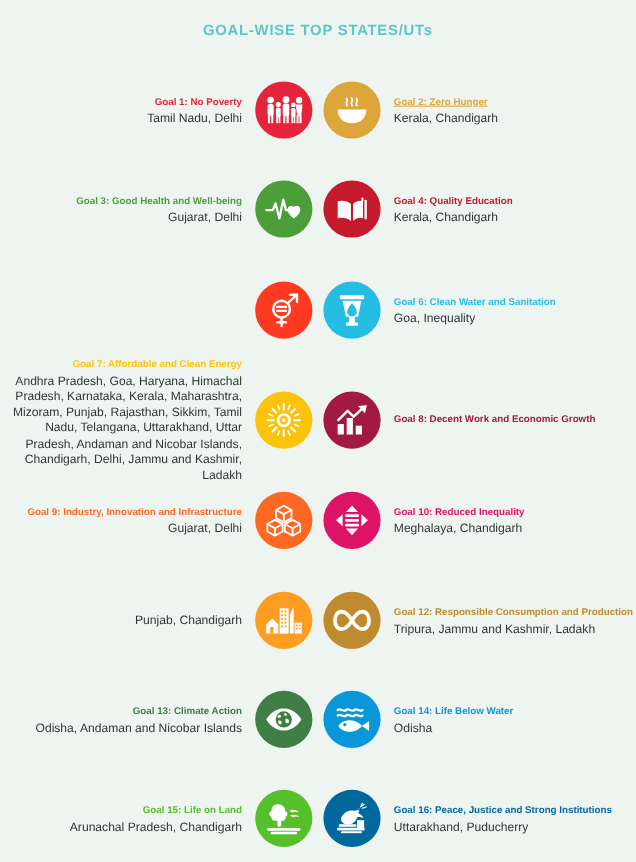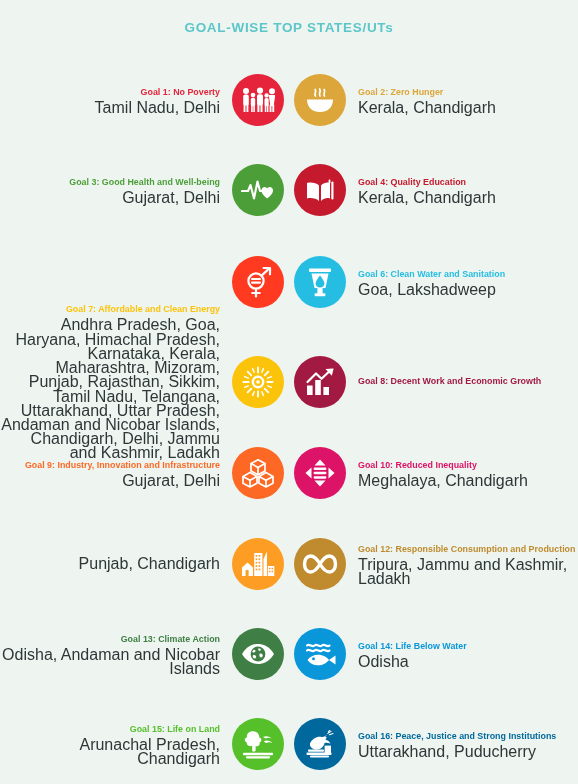--- a/index.html
+++ b/index.html
@@ -57,21 +57,21 @@
 
   .goal-title {
     font-size: 8.9px;
     font-weight: bold;
     line-height: 12px;
     margin-bottom: 3px;
     white-space: nowrap;
   }
 
   .goal-states {
-    font-size: 16px;
+    font-size: 11px;
     color: #2f3638;
     line-height: 14px;
   }
   .goal-states.multi { line-height: 14.2px; }
 
   .icons {
     width: 114px;
     display: flex;
     justify-content: center;
     align-items: center;
@@ -131,21 +131,21 @@
           <div class="icon-circle" style="background: rgb(221, 166, 58);">
             <svg width="32" height="28" viewBox="0 0 32 28" fill="none" stroke="#fff">
     <path d="M11.5 10 C 9.5 7.5, 13 6.5, 11.2 3.5" stroke-width="1.7" stroke-linecap="round"></path>
     <path d="M16 10 C 14 7.2, 17.5 6.2, 15.7 3" stroke-width="1.7" stroke-linecap="round"></path>
     <path d="M20.5 10 C 18.5 7.5, 22 6.5, 20.2 3.5" stroke-width="1.7" stroke-linecap="round"></path>
     <path d="M3 13.5 H29 C29 21.5 23.5 26 16 26 C8.5 26 3 21.5 3 13.5 Z" fill="#fff" stroke="none"></path>
   </svg>
           </div>
         </div>
         <div class="side side-right">
-          <div class="goal-title" style="color: rgb(221, 166, 58);">Goal 2: Zero Hunger</div>
+          <div class="goal-title" style="color: rgb(221, 166, 58); text-decoration: underline;">Goal 2: Zero Hunger</div>
           <div class="goal-states">Kerala, Chandigarh</div>
         </div>
       </div>
       <div class="goal-row" style="top: 160px; height: 60px;">
         <div class="side side-left">
           <div class="goal-title" style="color: rgb(76, 159, 56);">Goal 3: Good Health and Well-being</div>
           <div class="goal-states">Gujarat, Delhi</div>
         </div>
         <div class="icons">
           <div class="icon-circle" style="background: rgb(76, 159, 56);">
@@ -189,21 +189,21 @@
     <path d="M5.5 7.4 H22.5 L19.5 22 H8.5 Z"></path>
     <rect x="11.4" y="22" width="5.2" height="5.6"></rect>
     <rect x="8.6" y="27.2" width="10.8" height="3" rx="1"></rect>
     <path d="M14 9.5 C14 9.5 9.6 14.6 9.6 17.4 C9.6 19.8 11.6 21.5 14 21.5
              C16.4 21.5 18.4 19.8 18.4 17.4 C18.4 14.6 14 9.5 14 9.5 Z" fill="#26bde2"></path>
   </svg>
           </div>
         </div>
         <div class="side side-right">
           <div class="goal-title" style="color: rgb(38, 189, 226);">Goal 6: Clean Water and Sanitation</div>
-          <div class="goal-states">Goa, Lakshadweep</div>
+          <div class="goal-states">Goa, Inequality</div>
         </div>
       </div>
       <div class="goal-row" style="top: 327px; height: 110px;">
         <div class="side side-left">
           <div class="goal-title" style="color: rgb(252, 195, 11);">Goal 7: Affordable and Clean Energy</div>
           <div class="goal-states multi">Andhra Pradesh, Goa, Haryana, Himachal Pradesh, Karnataka, Kerala, Maharashtra, Mizoram, Punjab, Rajasthan, Sikkim, Tamil Nadu, Telangana, Uttarakhand, Uttar Pradesh, Andaman and Nicobar Islands, Chandigarh, Delhi, Jammu and Kashmir, Ladakh</div>
         </div>
         <div class="icons">
           <div class="icon-circle" style="background: rgb(252, 195, 11);">
             <svg width="34" height="34" viewBox="0 0 34 34" fill="none" stroke="#fff">

